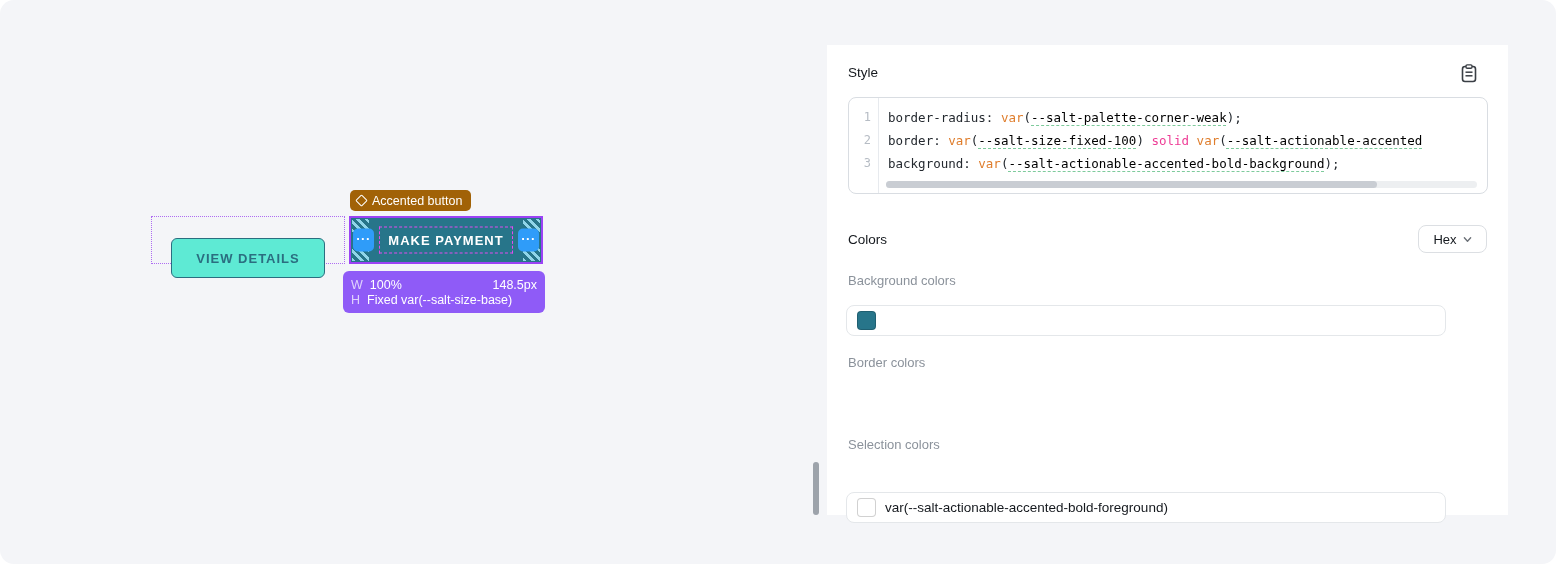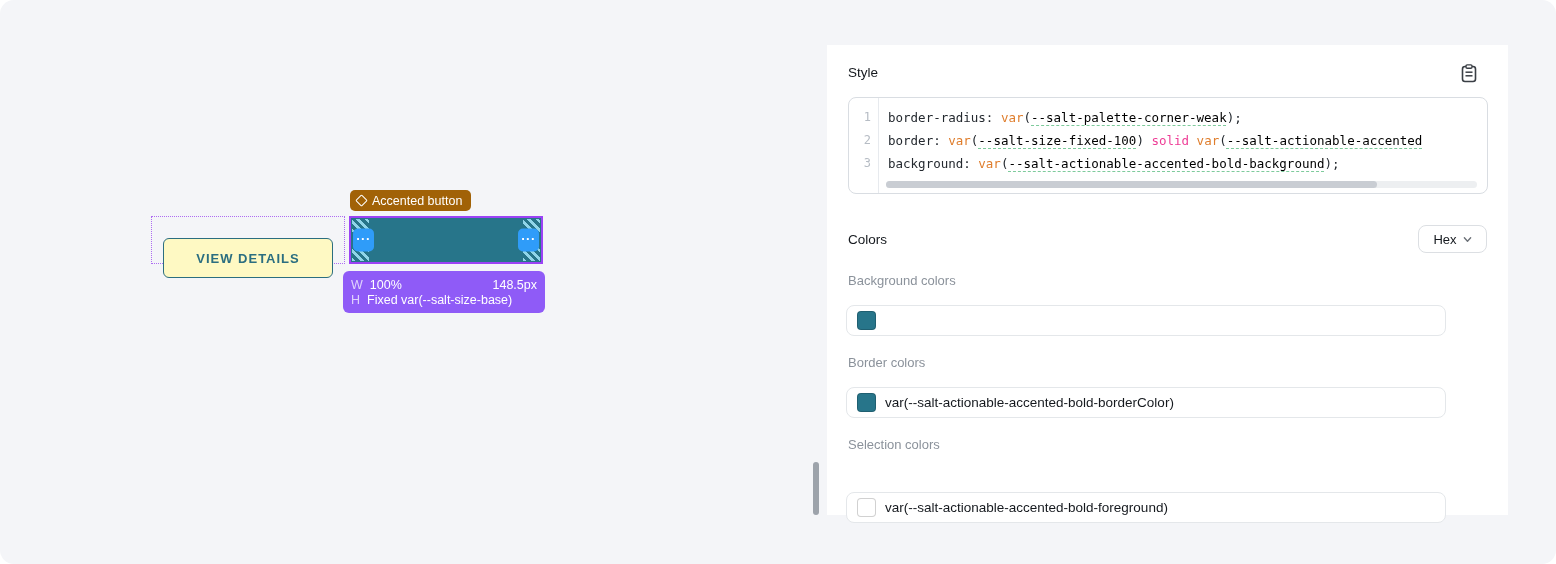--- a/index.html
+++ b/index.html
@@ -1,21 +1,21 @@
 <!DOCTYPE html>
 <html><head>
 <meta charset="utf-8">
 <style>
   * { margin:0; padding:0; box-sizing:border-box; }
   html,body { width:1556px; height:564px; background:#ffffff; font-family:"Liberation Sans", sans-serif; }
   .frame { position:absolute; left:0; top:0; width:1556px; height:564px; background:#f4f5f8; border-radius:14px; overflow:hidden; }
 
   
   .sel-outline { position:absolute; left:151px; top:216px; width:194px; height:48px; border:1px dotted #ae6cf2; display:flex; align-items:center; justify-content:center; }
-  .btn-secondary { width:170px; height:40px; background:#fef9c3; border:1.5px solid #2b6e80; border-radius:6px; color:#2b6e80; font-size:13px; font-weight:bold; letter-spacing:1px; display:flex; align-items:center; justify-content:center; cursor:default;margin-top:36px; }
+  .btn-secondary { width:154px; height:40px; background:#5eead4; border:1.5px solid #2b6e80; border-radius:6px; color:#2b6e80; font-size:13px; font-weight:bold; letter-spacing:1px; display:flex; align-items:center; justify-content:center; cursor:default;margin-top:36px; }
 
   .btn-primary-wrap { position:absolute; left:349px; top:216px; width:194px; height:48px; background:#27758a; border:2px solid #9b42f5; }
   .hatch { position:absolute; width:17px; height:13px; background:repeating-linear-gradient(45deg, rgba(150,218,238,0.95) 0 2.5px, rgba(150,218,238,0) 2.5px 6px); }
   .hatch.tl { left:1px; top:1px; } .hatch.tr { right:1px; top:1px; }
   .hatch.bl { left:1px; bottom:1px; } .hatch.br { right:1px; bottom:1px; }
   .handle { position:absolute; top:50%; transform:translateY(-50%); width:21px; height:23px; background:#2f9cf9; border-radius:5px; color:#ffffff; font-size:13px; font-weight:bold; line-height:19px; text-align:center; letter-spacing:0.5px; cursor:pointer; }
   .handle.left { left:2px; } .handle.right { right:2px; }
   .label-box { position:absolute; left:50%; top:50%; transform:translate(-50%,-50%); width:134px; height:27px; border:1px dashed #e24cf0; display:flex; align-items:center; justify-content:center; color:#ffffff; font-size:13px; font-weight:bold; letter-spacing:1px; white-space:nowrap; }
 
   .badge-annotation { position:absolute; left:350px; top:190px; height:21px; background:#a16207; border-radius:5px; display:flex; align-items:center; gap:6px; padding:0 9px 0 7px; color:#ffffff; font-size:12.5px; }
@@ -74,20 +74,23 @@
     <span>Accented button</span>
   </div>
 
   <div class="btn-primary-wrap">
     <div class="hatch tl"></div>
     <div class="hatch tr"></div>
     <div class="hatch bl"></div>
     <div class="hatch br"></div>
     <div class="handle left">···</div>
     <div class="handle right">···</div>
+    <div class="label-box">
+      <span>MAKE PAYMENT</span>
+    </div>
   </div>
 
   <div class="badge-measure">
     <div class="row">
       <span class="prefix">W</span>
       <span>100%</span>
       <span class="spacer"></span>
       <span>148.5px</span>
     </div>
     <div class="row">
@@ -137,24 +140,20 @@
         <polyline points="1.5,3 5,7 8.5,3" fill="none" stroke="#6b7077" stroke-width="1.5" stroke-linecap="round" stroke-linejoin="round"></polyline>
       </svg>
     </div>
 
     <div class="group-label lbl-bg">Background colors</div>
     <div class="color-row row-bg">
       <span class="swatch" style="background: rgb(39, 117, 138);"></span>
     </div>
 
     <div class="group-label lbl-border">Border colors</div>
-    <div class="color-row row-border">
-      <span class="swatch" style="background: rgb(39, 117, 138);"></span>
-      <span class="color-value">var(--salt-actionable-accented-bold-borderColor)</span>
-    </div>
 
     <div class="group-label lbl-sel">Selection colors</div>
     <div class="color-row row-sel">
       <span class="swatch" style="background: rgb(255, 255, 255);"></span>
       <span class="color-value">var(--salt-actionable-accented-bold-foreground)</span>
     </div>
 
   </div>
 </div>
 

